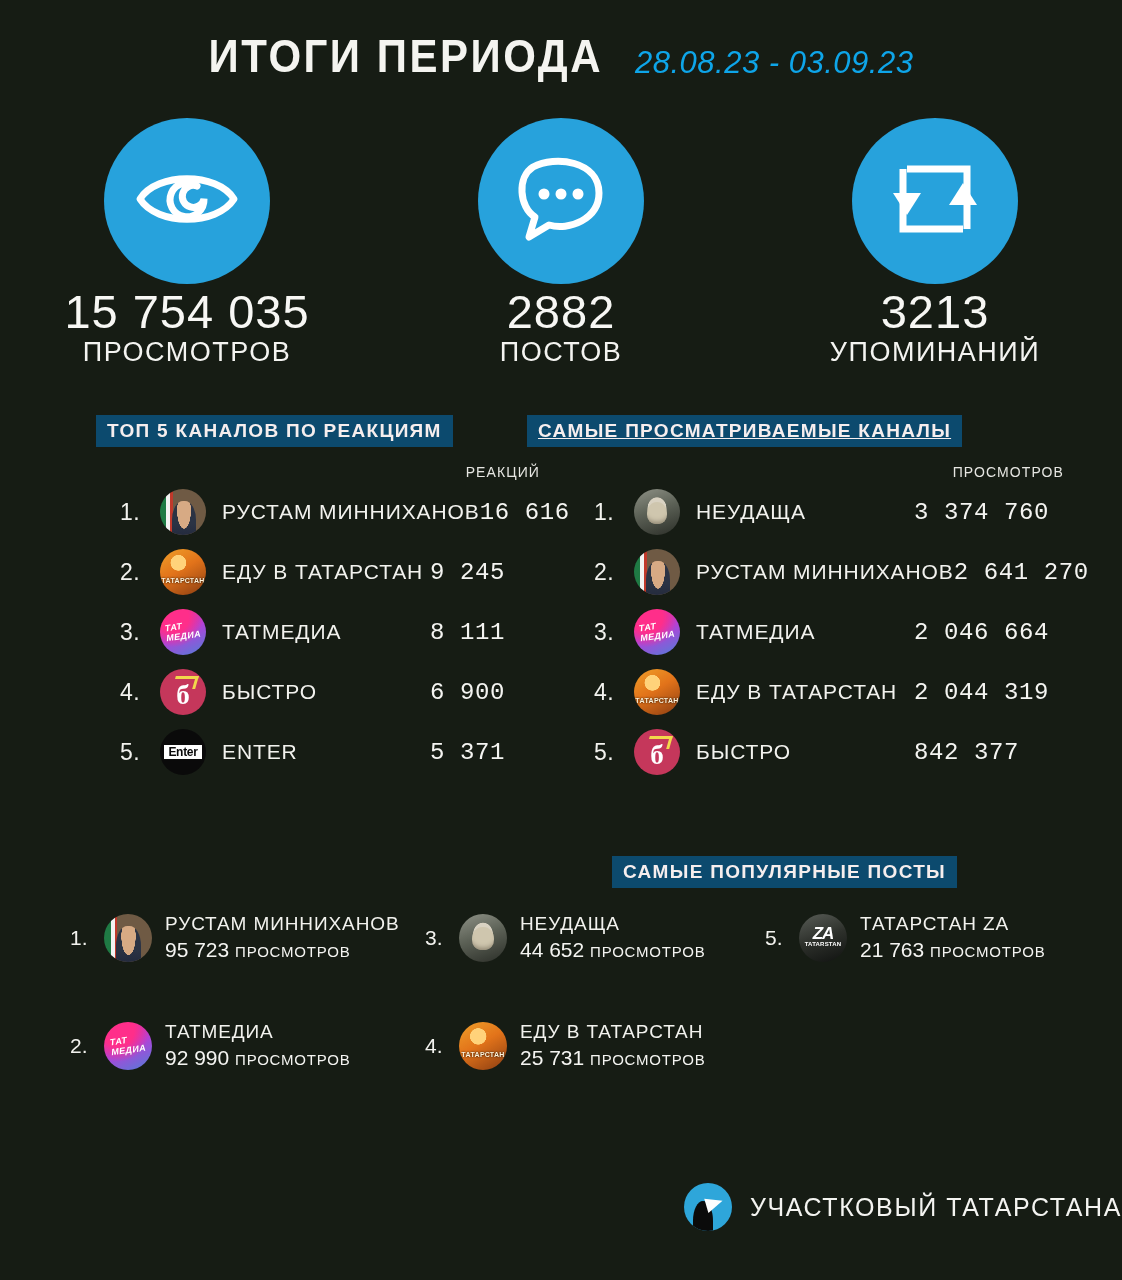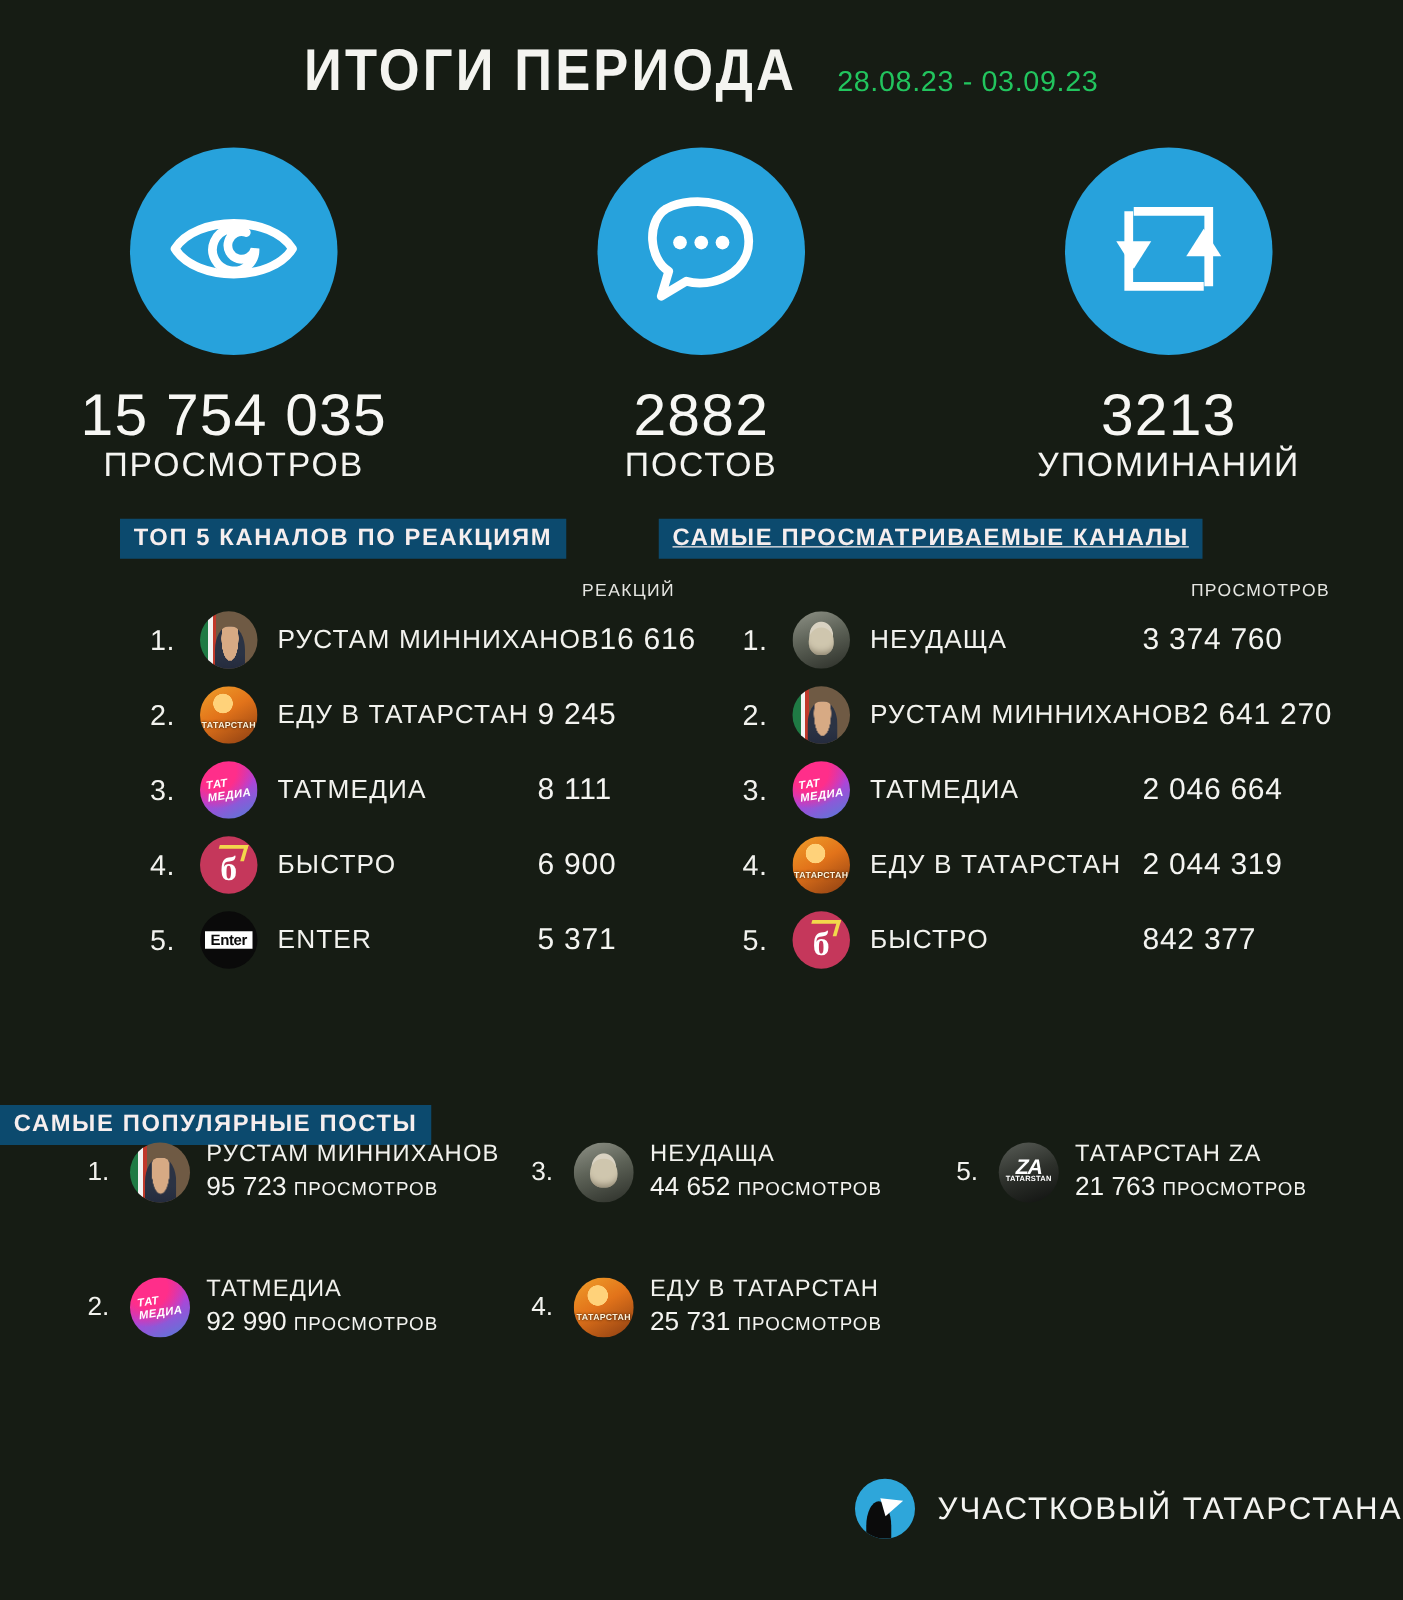--- a/index.html
+++ b/index.html
@@ -36,25 +36,26 @@
   .header-title {
     font-size: 42px;
     font-weight: 700;
     letter-spacing: 2.5px;
     color: #f4f4f0;
     line-height: 1;
     transform: scaleY(1.12);
     transform-origin: bottom;
   }
   .header-date {
-    font-size: 23px;
+    font-size: 31px;
     font-weight: 400;
     letter-spacing: 0.5px;
-    color: #22c55e;
+    color: #0ea5e9;
     line-height: 1;
+    font-style: italic;
   }
 
   
   .stats {
     position: absolute;
     top: 118px;
     left: 0;
     width: 1122px;
     display: flex;
   }
@@ -67,21 +68,21 @@
   .stat-circle {
     width: 166px;
     height: 166px;
     border-radius: 50%;
     background: #27a2dc;
     display: flex;
     align-items: center;
     justify-content: center;
   }
   .stat-value {
-    margin-top: 24px;
+    margin-top: 4px;
     font-size: 47px;
     font-weight: 400;
     letter-spacing: 1px;
     line-height: 1;
     color: #f7f7f4;
     white-space: nowrap;
   }
   .stat-label {
     margin-top: 4px;
     font-size: 27px;
@@ -165,31 +166,32 @@
     white-space: nowrap;
     flex: 1;
   }
   .rank-value {
     font-size: 24px;
     letter-spacing: 0.6px;
     color: #f4f4f1;
     white-space: nowrap;
     text-align: left;
     flex: none;
+    font-family: Liberation Mono, monospace;
   }
   .rank-col.left  .rank-value { width: 110px; }
   .rank-col.right .rank-value { width: 150px; }
 
   
   .posts-badge-wrap {
     position: absolute;
-    top: 884px;
+    top: 856px;
     left: 0;
-    width: 1062px;
-    text-align: left;
+    width: 957px;
+    text-align: right;
   }
   .posts-grid {
     position: absolute;
     top: 900px;
     left: 0;
     width: 1122px;
   }
   .post-item {
     position: absolute;
     display: flex;

